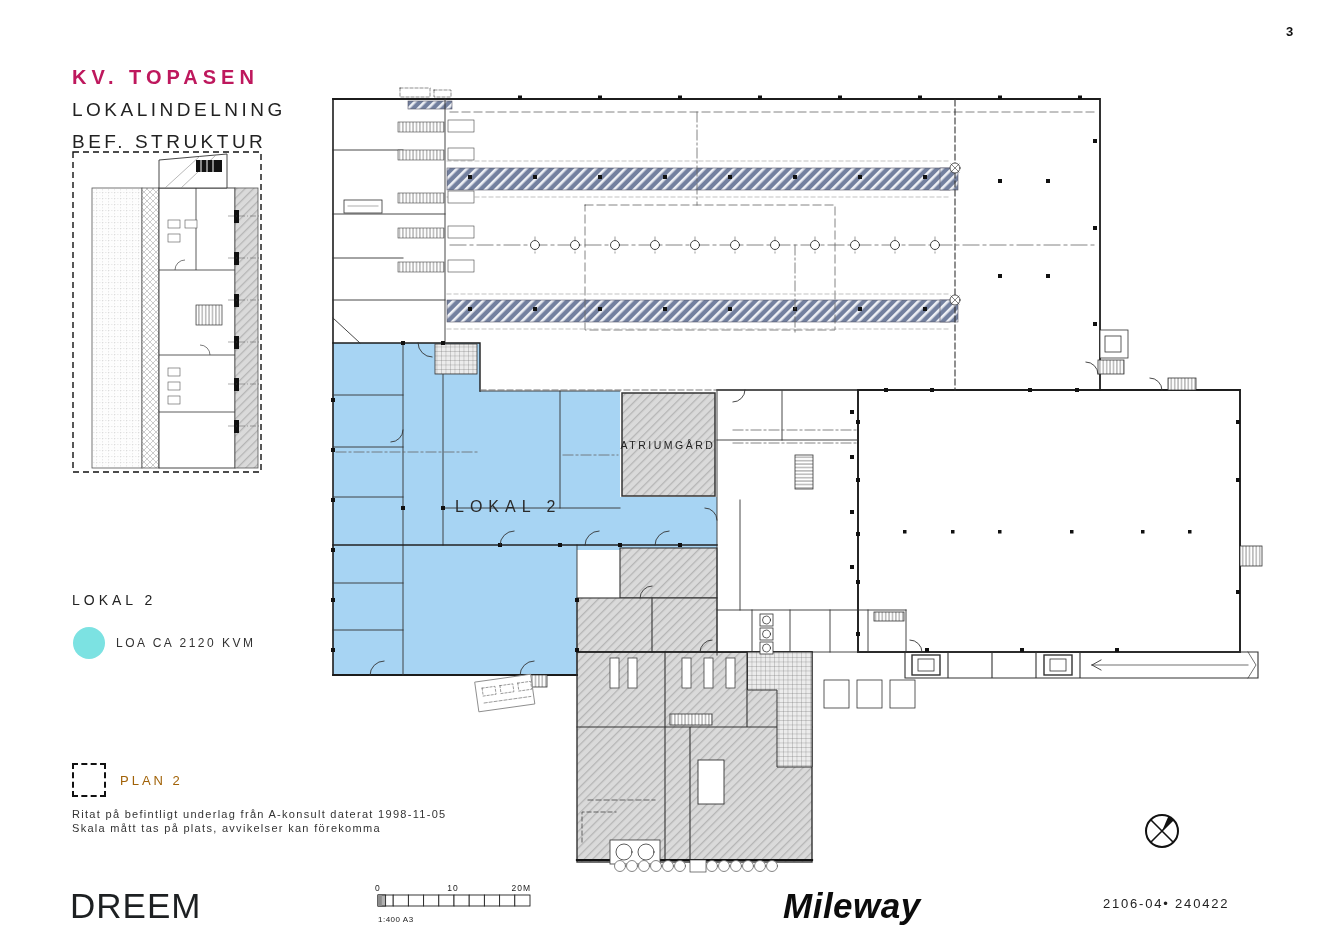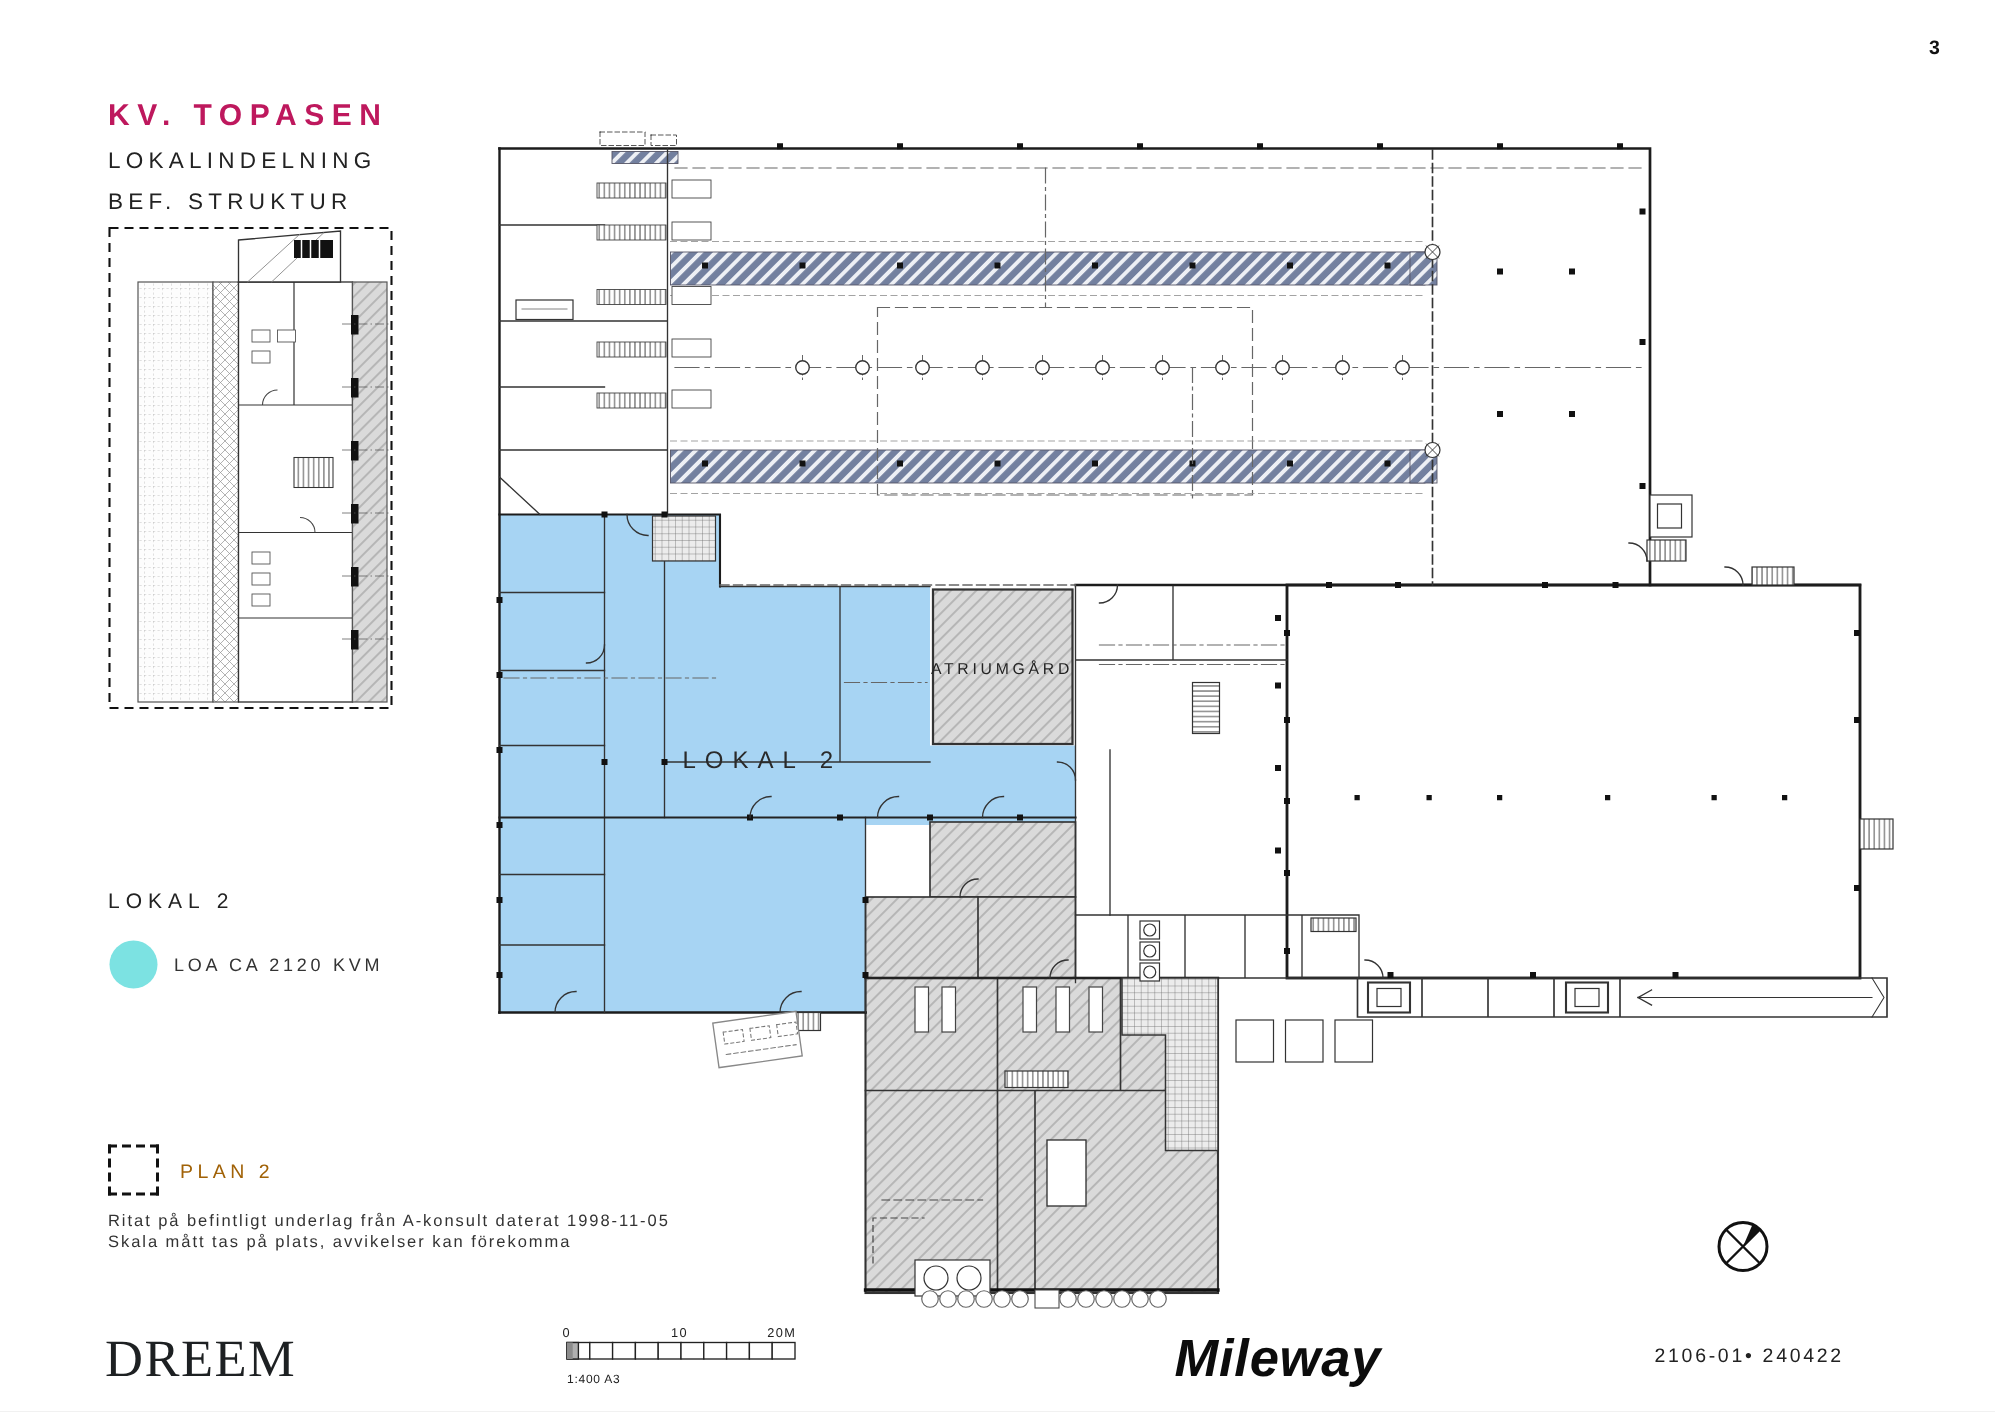--- a/index.html
+++ b/index.html
@@ -2,30 +2,30 @@
 <html><head>
 <meta charset="utf-8">
 <style>
   html,body{margin:0;padding:0;background:#e8e8e8;}
   .sheet{
     position:relative;width:1330px;height:941px;background:#ffffff;
     font-family:"Liberation Sans", sans-serif;color:#1c1c1c;overflow:hidden;
   }
   .abs{position:absolute;}
   .title-project{font-size:20px;font-weight:bold;letter-spacing:5px;color:#be185d;}
-  .title-sub{font-size:15px;letter-spacing:3.5px;color:#222;margin-top:10px;}
+  .title-sub{font-size:19px;letter-spacing:3.5px;color:#222;margin-top:10px;}
   .legend-heading{font-size:14px;letter-spacing:4px;color:#222;}
   .legend-row{display:flex;align-items:center;gap:10px;}
   .legend-text{font-size:12px;letter-spacing:2.5px;color:#333;}
   .plan-ref{display:flex;align-items:center;gap:14px;}
   .plan-ref-box{width:30px;height:30px;border:2px dashed #111;background:#fff;}
   .plan-ref-label{font-size:13px;letter-spacing:3px;color:#a16207;}
   .skala{font-size:15px;letter-spacing:2px;color:#222;}
   .note{font-size:11px;letter-spacing:1.3px;color:#333;margin-top:2px;}
-  .dreem{font-size:35px;font-weight:500;letter-spacing:1px;color:#1d2022;font-family:Liberation Serif, serif;}
+  .dreem{font-size:35px;font-weight:500;letter-spacing:1px;color:#1d2022;}
   .mileway{font-size:35px;font-weight:bold;font-style:italic;letter-spacing:.5px;color:#0c0c0c;}
   .docnum{font-size:13px;letter-spacing:1.8px;color:#222;}
   .pagenum{font-size:13px;font-weight:bold;color:#111;}
   svg{display:block;font-family:"Liberation Sans", sans-serif;}
 </style>
 </head>
 <body>
 
 <div class="sheet">
 
@@ -404,14 +404,14 @@
     <div class="plan-ref-label">PLAN 2</div>
   </div>
 
   <div class="abs" style="left:72px;top:806px">
     <div class="note">Ritat på befintligt underlag från A-konsult daterat 1998-11-05</div>
     <div class="note">Skala mått tas på plats, avvikelser kan förekomma</div>
   </div>
 
   <div class="abs dreem" style="left:70px;top:886px">DREEM</div>
   <div class="abs mileway" style="left:783px;top:886px">Mileway</div>
-  <div class="abs docnum" style="left:1103px;top:896px">2106-01• 240422</div>
+  <div class="abs docnum" style="left:1103px;top:896px">2106-04• 240422</div>
 </div>
 
 </body></html>

